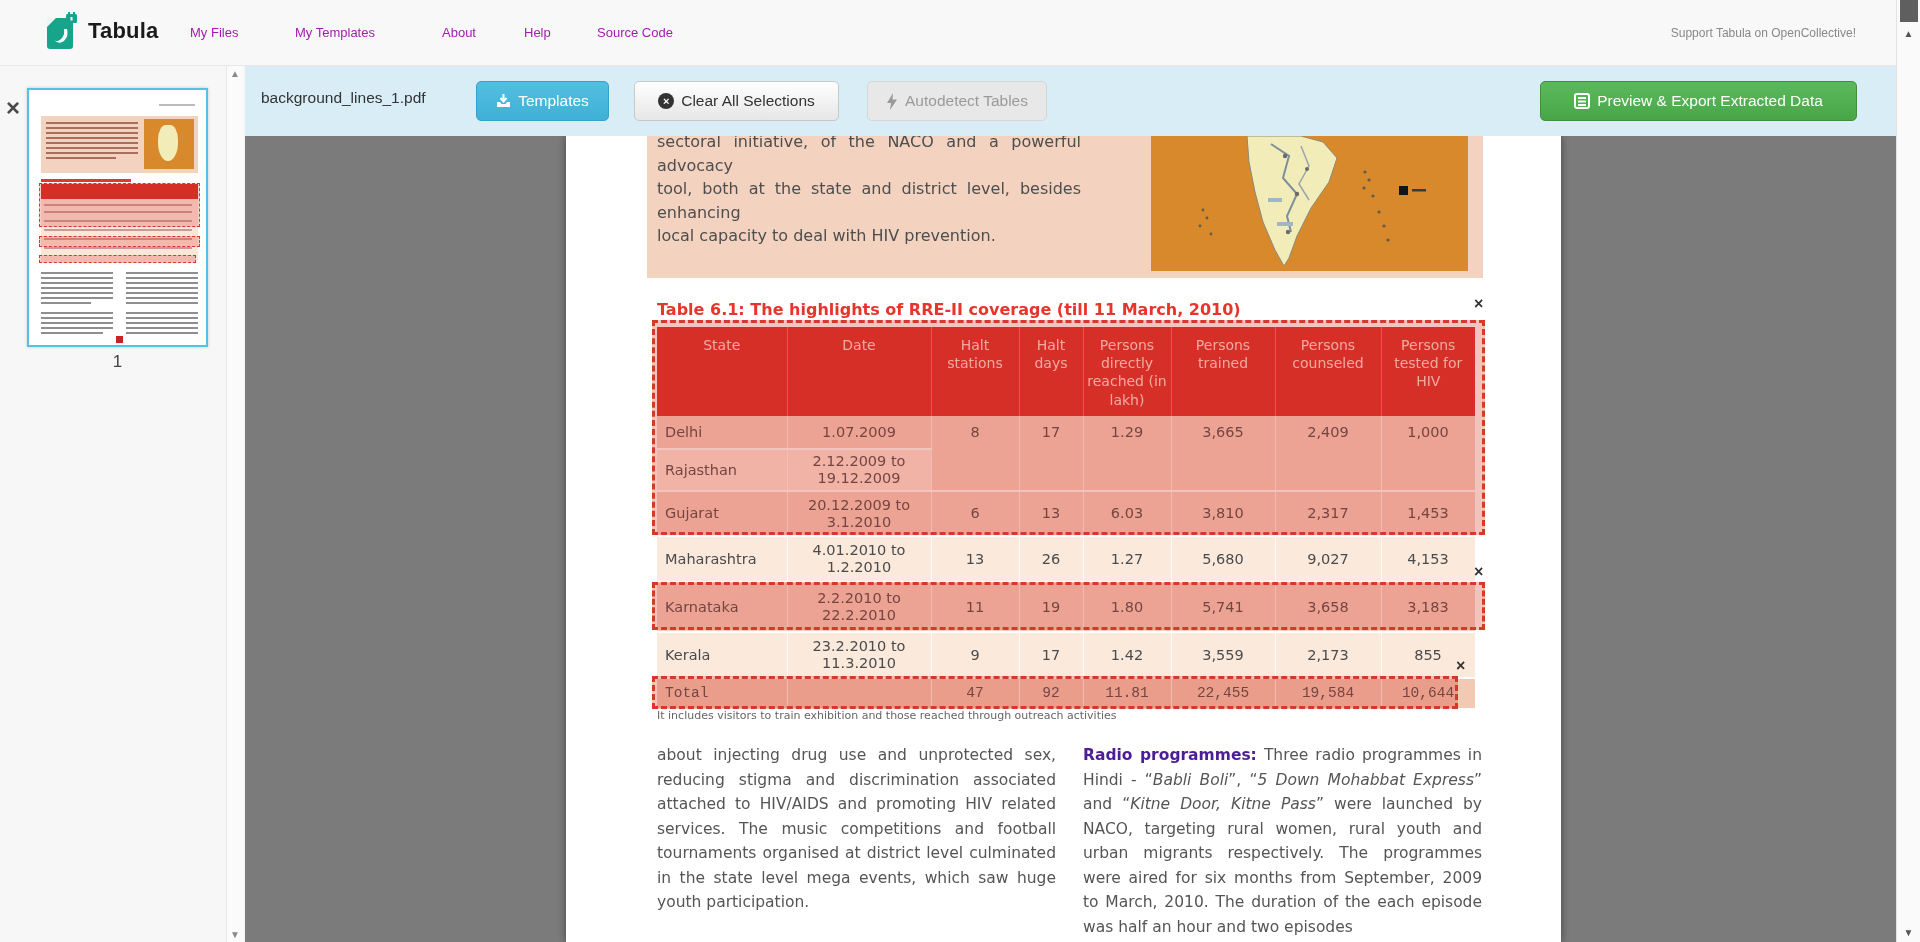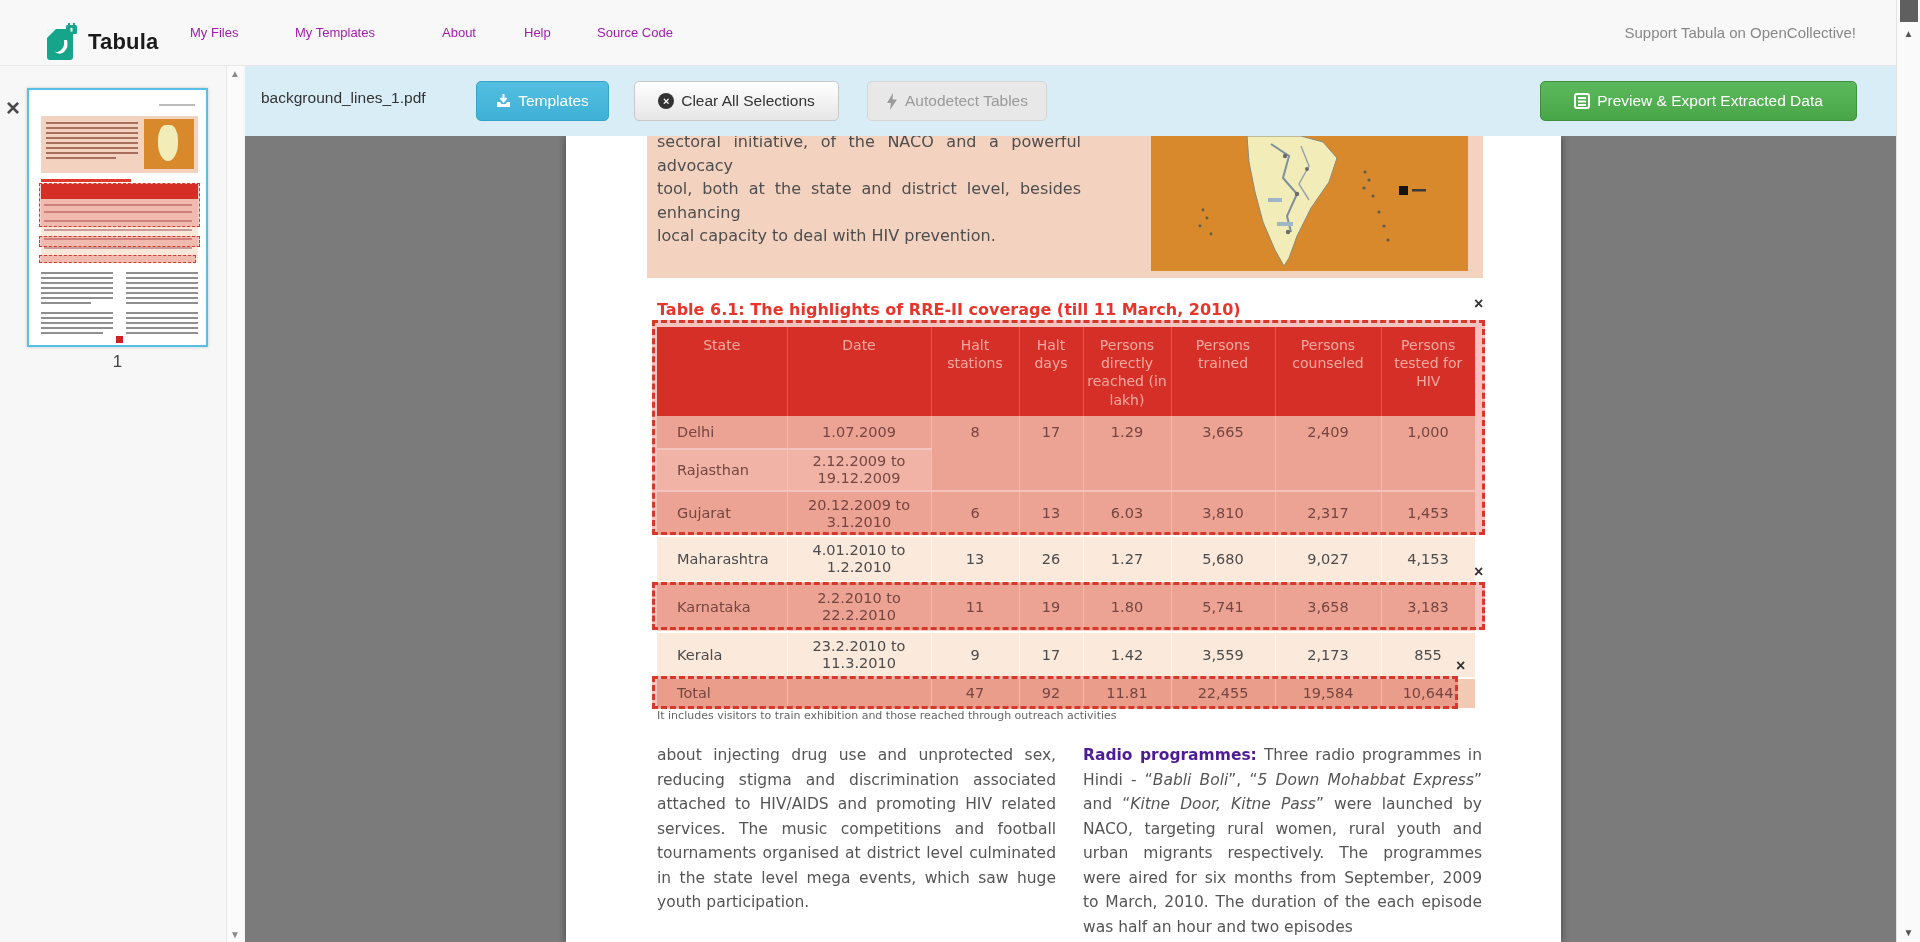--- a/index.html
+++ b/index.html
@@ -2,24 +2,24 @@
 <html><head>
 <meta charset="utf-8">
 <style>
   * { box-sizing: border-box; margin: 0; padding: 0; }
   html,body { width:1920px; height:942px; overflow:hidden;
     font-family:"Liberation Sans", sans-serif; background:#fff; }
 
   
   .navbar { position:absolute; left:0; top:0; width:1920px; height:66px;
     background:#f8f8f8; border-bottom:1px solid #e7e7e7; z-index:30; }
-  .brand-wrap { position:absolute; left:46px; top:12px; display:flex; align-items:center;margin-top:11px; }
+  .brand-wrap { position:absolute; left:46px; top:12px; display:flex; align-items:center; }
   .brand-text { font-size:22px; font-weight:bold; color:#1b1b1b; margin-left:10px; letter-spacing:.2px; }
   .nav-item { position:absolute; top:0; height:52px; line-height:66px; font-size:13px; color:#a21caf; cursor:pointer; }
-  .nav-support { position:absolute; right:64px; top:0; height:54px; line-height:66px; font-size:15px; color:#888; cursor:pointer; }
+  .nav-support { position:absolute; right:64px; top:0; height:54px; line-height:66px; font-size:12px; color:#888; cursor:pointer; }
 
   
   .app { position:absolute; left:0; top:66px; width:1920px; height:876px; }
 
   
   .sidebar { position:absolute; left:0; top:0; width:245px; height:876px; background:#f7f7f7; }
   .thumb-close { position:absolute; left:6px; top:30px; font-size:24px; font-weight:bold; color:#4a4a4a; cursor:pointer; line-height:1; }
   .thumbnail { position:absolute; left:27px; top:22px; width:181px; height:259px;
     background:#fff; border:2px solid #56c0e6; box-shadow:0 0 3px rgba(0,0,0,.2); cursor:pointer; }
   .page-num { position:absolute; left:27px; top:286px; width:181px; text-align:center; font-size:17px; color:#444; }
@@ -70,25 +70,25 @@
   .tbl-title { position:absolute; left:91px; top:164px; font-family:"DejaVu Sans", sans-serif;
     font-size:16px; font-weight:600; color:#e6352a; }
 
   table.rre { position:absolute; left:91px; top:191px; width:818px; border-collapse:collapse; table-layout:fixed;
     font-family:"DejaVu Sans", sans-serif; }
   table.rre th { background:#d42b26; color:#ffd9d2; font-weight:normal; font-size:14px; line-height:1.3;
     vertical-align:top; padding-top:9px; border-right:1px solid rgba(255,255,255,.3); }
   table.rre th:last-child { border-right:none; }
   table.rre td { font-size:14.5px; color:#4b4b4b; text-align:center; line-height:1.15; vertical-align:middle;
     border-right:1px solid rgba(255,255,255,.75); border-bottom:2px solid #fff; }
-  table.rre td.state { text-align:left; padding-left:20px; }
+  table.rre td.state { text-align:left; padding-left:8px; }
   table.rre td.topv { vertical-align:top; padding-top:8px; }
   .rdark td { background:#f6d2c0; }
   .rlight td { background:#fbe9dc; }
-  .rtotal td { background:#f3c9b4; }
+  .rtotal td { background:#f3c9b4;font-family:Liberation Mono, monospace; }
 
   .sel { position:absolute; border:3px dashed #d6382b; background:rgba(214,56,43,.3); }
   .sel-x { position:absolute; font-size:16px; font-weight:bold; color:#333; cursor:pointer; line-height:1; }
 
   .footnote { position:absolute; left:91px; top:573px; font-family:"DejaVu Sans", sans-serif;
     font-size:11px; color:#666; }
 
   .col-text { position:absolute; top:607px; width:399px; font-family:"DejaVu Sans", sans-serif;
     font-size:15.5px; line-height:24.5px; color:#555; text-align:justify; }
   .col-left { left:91px; }

